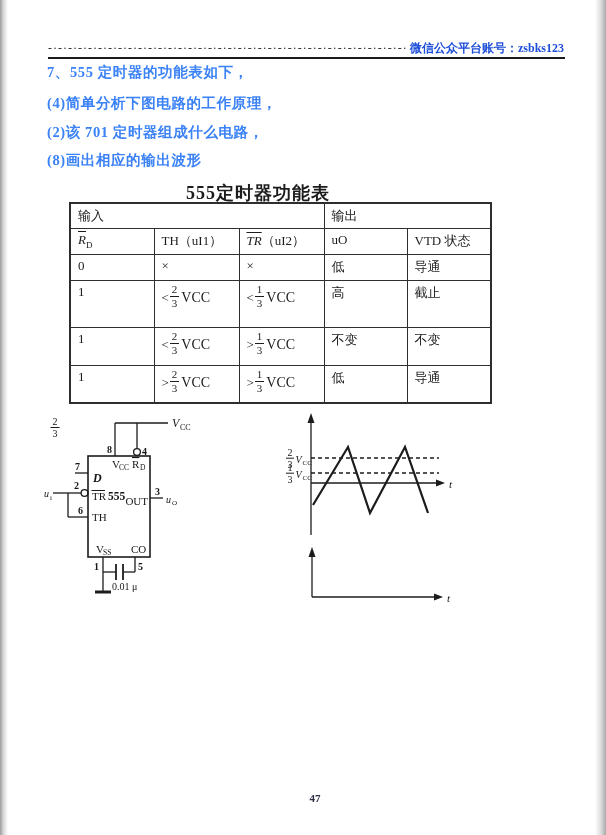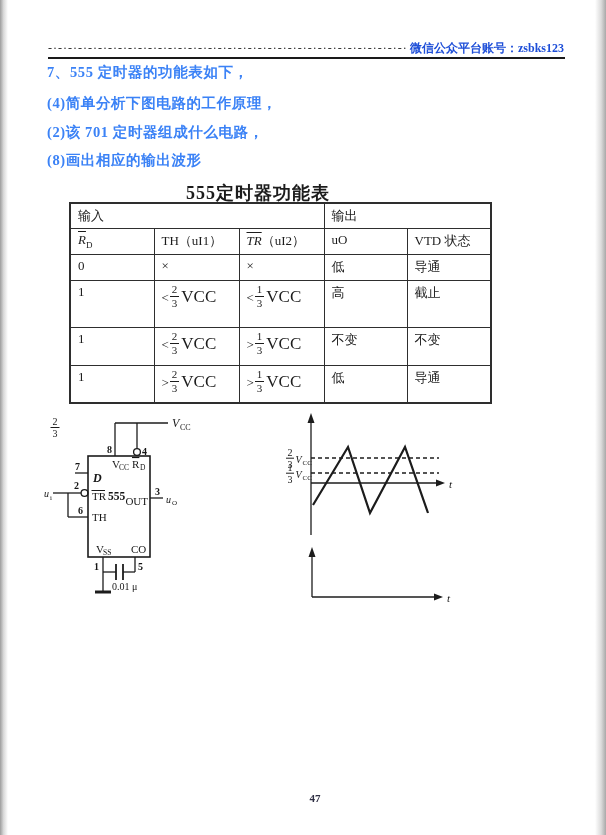--- a/index.html
+++ b/index.html
@@ -54,21 +54,21 @@
   td.fcell { vertical-align:middle; padding-top:0; }
   .ovl { text-decoration:overline; font-style:italic; }
   sub { font-size:9px; }
   .sign { font-size:13px; }
   .frac {
     display:inline-block; vertical-align:-0.55em; text-align:center;
     line-height:1.05; font-size:11px; margin:0 2px 0 1px;
   }
   .frac .num { display:block; border-bottom:1px solid #1c1c1c; padding:0 2px 1px; }
   .frac .den { display:block; padding-top:1px; }
-  .unit { font-size:17px;text-align:right; }
+  .unit { font-size:14px;text-align:right; }
   svg text { font-family:"Liberation Serif","DejaVu Serif",serif; fill:#161616; }
   .footer-page {
     position:absolute; left:12px; top:792px; width:100%;
     text-align:center; font-size:11px; color:#2f2f44; font-weight:bold;
   }
 </style>
 </head>
 <body>
 
 <div class="edge-left"></div>

